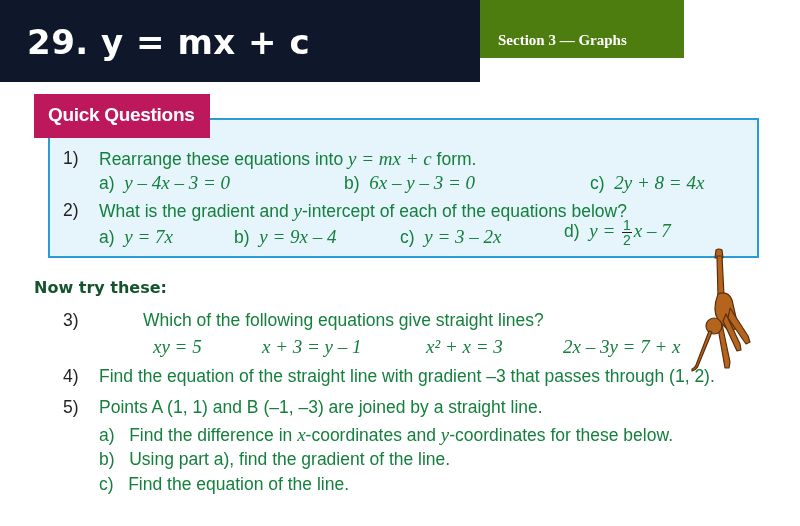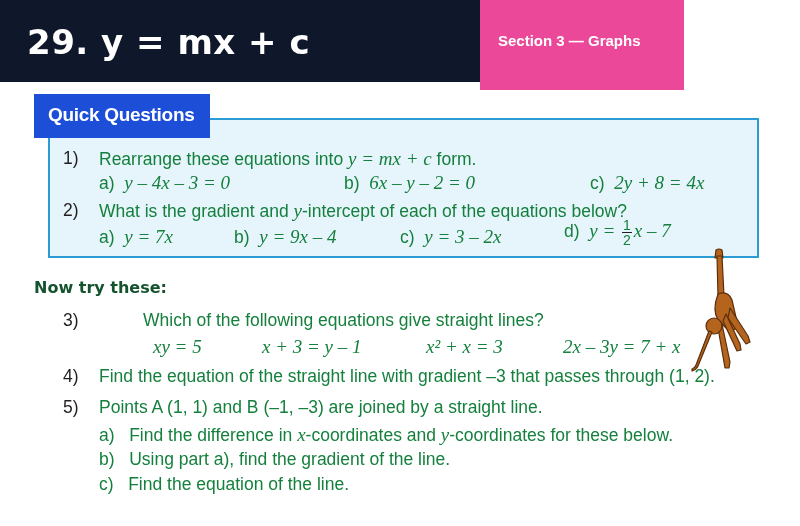--- a/index.html
+++ b/index.html
@@ -2,25 +2,25 @@
 <html><head>
 <meta charset="utf-8">
 <style>
   * { margin: 0; padding: 0; box-sizing: border-box; }
   html, body { width: 800px; height: 526px; background: #ffffff; overflow: hidden; }
   body { position: relative; font-family: "Liberation Sans", sans-serif; color: #231f20; }
 
   .header { position: absolute; left: 0; top: 0; width: 800px; height: 82px; display: flex; }
   .header-title-bar { width: 480px; height: 82px; background: #0f172a; position: relative; }
   .header-title { position: absolute; left: 27px; top: 22px; font-family: "DejaVu Sans", sans-serif; font-weight: bold; font-size: 34px; color: #ffffff; letter-spacing: 0.5px; }
-  .header-section-bar { width: 204px; height: 90px; background: #ec4899; position: relative; }
+  .header-section-bar { width: 204px; height: 58px; background: #4d7c0f; position: relative; font-family: Liberation Serif, serif; }
   .header-section { position: absolute; left: 18px; top: 32px; font-size: 15px; font-weight: bold; color: #ffffff; }
 
   .qq-box { position: absolute; left: 48px; top: 118px; width: 711px; height: 140px; background: #e6f4fc; border: 2px solid #2a9bd5; }
-  .qq-tab { position: absolute; left: 34px; top: 94px; width: 176px; height: 44px; background: #1d4ed8; color: #fff; font-weight: bold; font-size: 19px; padding: 10px 0 0 14px; letter-spacing: -0.3px; }
+  .qq-tab { position: absolute; left: 34px; top: 94px; width: 176px; height: 44px; background: #be185d; color: #fff; font-weight: bold; font-size: 19px; padding: 10px 0 0 14px; letter-spacing: -0.3px; }
 
   .line { position: absolute; font-size: 17.5px; white-space: nowrap; color: #15803d; }
   .num { position: absolute; font-size: 17.5px; color: #231f20; }
   .m { font-family: "Liberation Serif", serif; font-style: italic; font-size: 19px; }
 
   .now-try { position: absolute; left: 34px; top: 278px; font-family: "DejaVu Sans", sans-serif; font-weight: bold; font-size: 16px; color: #14532d; }
 
   .frac { display: inline-block; vertical-align: middle; text-align: center; font-family: "Liberation Sans", sans-serif; font-size: 14px; line-height: 14px; margin: 0 2px; }
   .frac span { display: block; }
   .frac .top { border-bottom: 1px solid #231f20; padding: 0 1px; }
@@ -40,21 +40,21 @@
 </div>
 
 <div class="qq-box"></div>
 <div class="qq-tab">Quick Questions</div>
 
 <div class="num" style="left:63px; top:148px;">1)</div>
 <div class="line" style="left:99px; top:148px;">
   <span>Rearrange these equations into </span><span class="m">y = mx + c</span><span> form.</span>
 </div>
 <div class="line" style="left:99px; top:172px;"><span>a)</span>&nbsp;&nbsp;<span class="m">y – 4x – 3 = 0</span></div>
-<div class="line" style="left:344px; top:172px;"><span>b)</span>&nbsp;&nbsp;<span class="m">6x – y – 2 = 0</span></div>
+<div class="line" style="left:344px; top:172px;"><span>b)</span>&nbsp;&nbsp;<span class="m">6x – y – 3 = 0</span></div>
 <div class="line" style="left:590px; top:172px;"><span>c)</span>&nbsp;&nbsp;<span class="m">2y + 8 = 4x</span></div>
 
 <div class="num" style="left:63px; top:200px;">2)</div>
 <div class="line" style="left:99px; top:200px;">
   <span>What is the gradient and </span><span class="m">y</span><span>-intercept of each of the equations below?</span>
 </div>
 <div class="line" style="left:99px; top:226px;"><span>a)</span>&nbsp;&nbsp;<span class="m">y = 7x</span></div>
 <div class="line" style="left:234px; top:226px;"><span>b)</span>&nbsp;&nbsp;<span class="m">y = 9x – 4</span></div>
 <div class="line" style="left:400px; top:226px;"><span>c)</span>&nbsp;&nbsp;<span class="m">y = 3 – 2x</span></div>
 <div class="line" style="left:564px; top:218px;">

